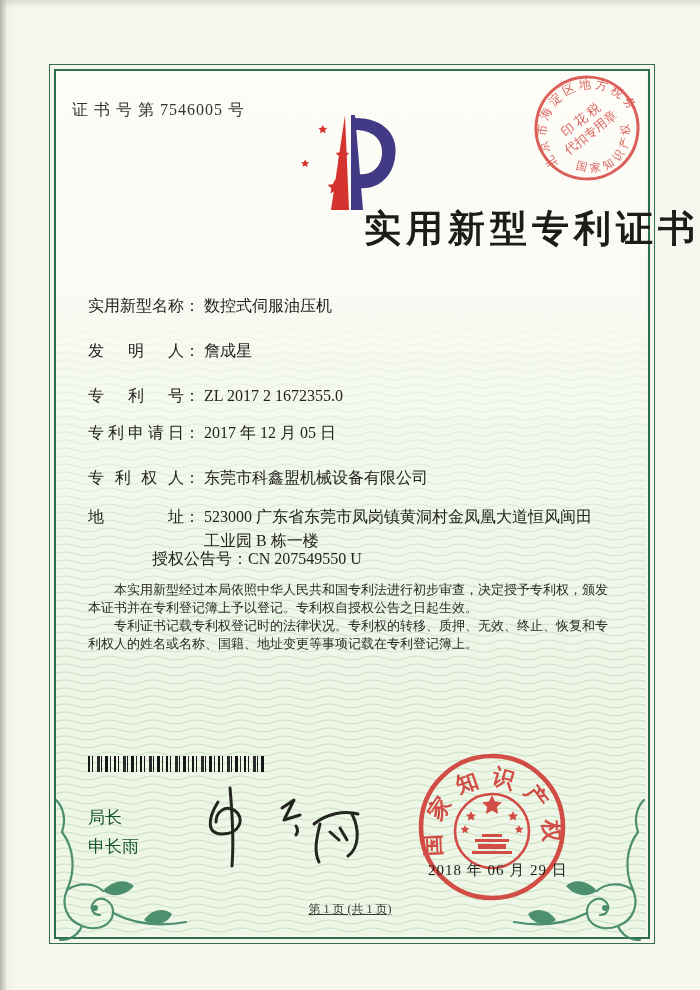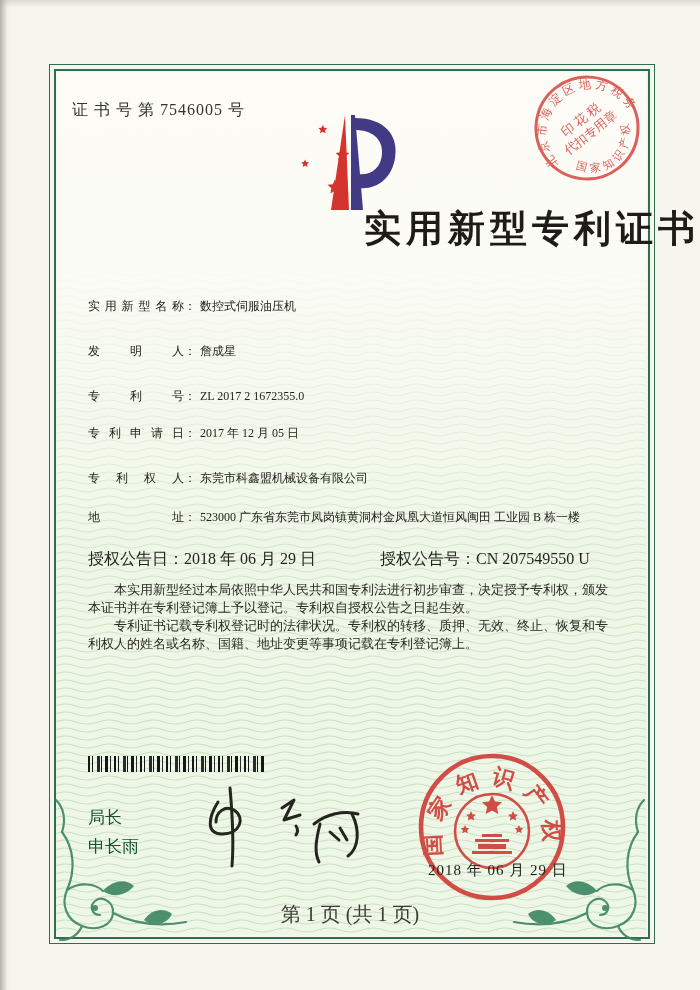--- a/index.html
+++ b/index.html
@@ -24,21 +24,21 @@
   .frame-bg svg{display:block;}
   .frame-bg .fade{position:absolute;inset:0;
     background:linear-gradient(180deg,rgba(253,252,247,1) 0%,rgba(253,252,247,.92) 22%,rgba(250,251,243,.55) 38%,rgba(248,250,240,.18) 55%,rgba(248,250,240,0) 75%);}
 
   .abs{position:absolute;}
   .cert-number{left:72px;top:100px;font-size:16px;letter-spacing:1px;color:#333;}
 
   .title{left:0;top:204px;width:700px;text-align:right;font-size:37px;font-weight:bold;
     letter-spacing:5px;color:#1d1c18;}
 
-  .field-row{left:88px;font-size:12px;line-height:24px;display:flex;font-family:Liberation Serif, serif;}
+  .field-row{left:88px;font-size:16px;line-height:24px;display:flex;font-family:Liberation Serif, serif;}
   .field-row .lbl{display:inline-block;width:96px;text-align:justify;text-align-last:justify;flex:none;}
   .field-row .colon{flex:none;}
   .field-row .val{margin-left:4px;width:408px;}
   .grant-row{left:88px;top:549px;width:540px;font-size:16px;display:flex;}
   .grant-row .cell2{margin-left:64px;}
 
   .paras{left:88px;top:581px;width:532px;font-size:13px;line-height:18px;color:#2b2a25;}
   .paras p{margin:0;text-indent:2em;}
 
   .barcode{left:88px;top:756px;width:178px;height:16px;
@@ -47,21 +47,21 @@
       #161616 4px 5px,rgba(0,0,0,0) 5px 9px,
       #2a2a2a 9px 12px,rgba(0,0,0,0) 12px 13px,
       #161616 13px 14px,rgba(0,0,0,0) 14px 17px,
       #161616 17px 20px,rgba(0,0,0,0) 20px 22px,
       #2a2a2a 22px 23px,rgba(0,0,0,0) 23px 26px);}
 
   .signer{left:88px;top:803px;font-size:17px;line-height:29px;
     font-family:"Liberation Sans","DejaVu Sans",sans-serif;color:#14532d;}
 
   .seal-date{left:428px;top:861px;font-size:15px;letter-spacing:1px;color:#1e1d19;z-index:6;}
-  .footer{left:0;top:901px;width:700px;text-align:center;font-size:20px;color:#3a3a33;}
+  .footer{left:0;top:901px;width:700px;text-align:center;font-size:12px;color:#3a3a33;text-decoration:underline;}
 
   .sig-svg{left:192px;top:782px;z-index:3;}
   .logo-svg{left:293px;top:110px;}
   .red-seal{left:412px;top:747px;z-index:5;opacity:.9;}
   .tax-stamp{left:531px;top:72px;transform:rotate(-38deg);opacity:.85;z-index:4;}
   .orn{bottom:48px;z-index:1;opacity:.9;}
   .orn-left{left:52px;}
   .orn-right{right:52px;transform:scaleX(-1);}
   .z2{z-index:2;}
 </style>
@@ -152,23 +152,20 @@
     <span class="colon">：</span>
   <span class="val">东莞市科鑫盟机械设备有限公司</span>
 </div>
 <div class="abs field-row z2" style="top:505px">
   <span class="lbl">地址</span>
     <span class="colon">：</span>
   <span class="val" style="width:398px">523000 广东省东莞市凤岗镇黄洞村金凤凰大道恒风闽田 工业园 B 栋一楼</span>
 </div>
 
 <div class="abs grant-row z2">
-  <span class="cell1">
-    <span>授权公告日</span><span>：</span><span>2018 年 06 月 29 日</span>
-  </span>
   <span class="cell2">
     <span>授权公告号</span><span>：</span><span>CN 207549550 U</span>
   </span>
 </div>
 
 <div class="abs paras z2">
   <p>本实用新型经过本局依照中华人民共和国专利法进行初步审查，决定授予专利权，颁发本证书并在专利登记簿上予以登记。专利权自授权公告之日起生效。</p>
   <p>专利证书记载专利权登记时的法律状况。专利权的转移、质押、无效、终止、恢复和专利权人的姓名或名称、国籍、地址变更等事项记载在专利登记簿上。</p>
 </div>
 

